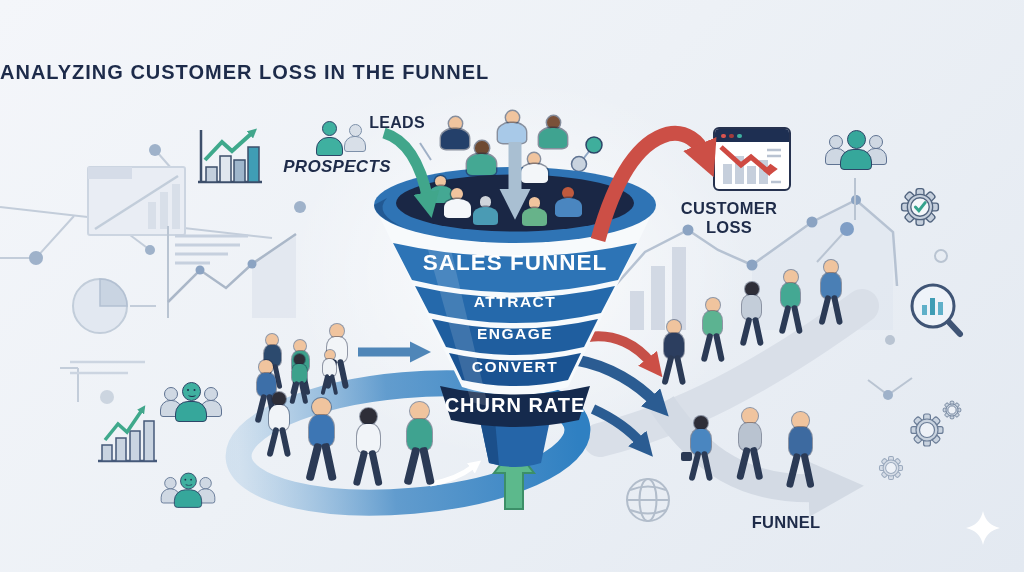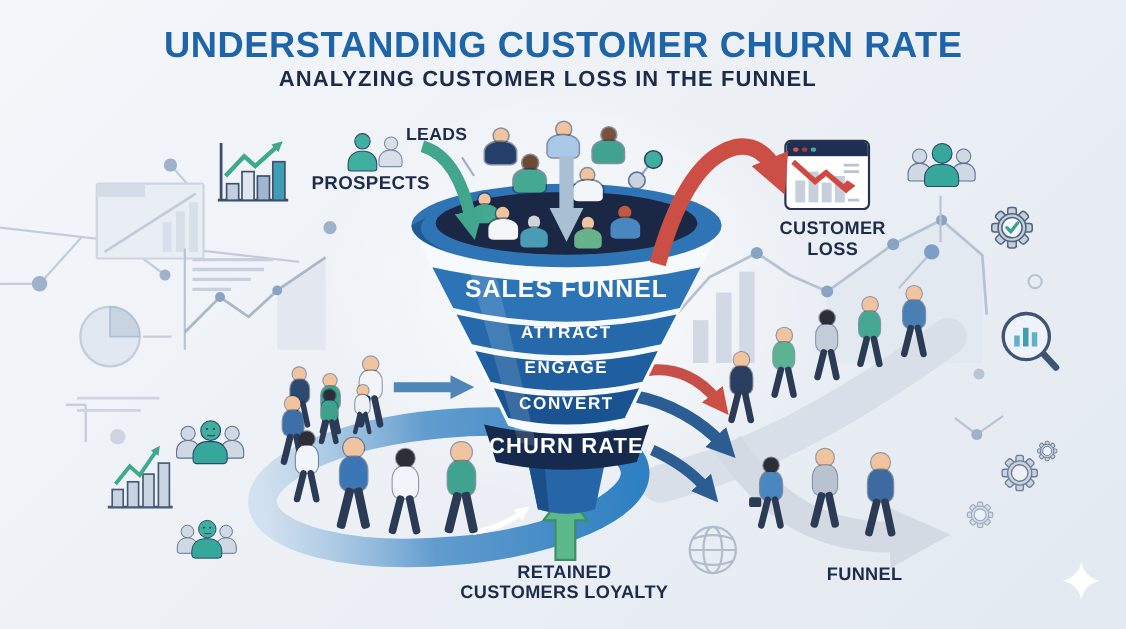--- a/index.html
+++ b/index.html
@@ -10,27 +10,27 @@
   #glow{left:290px;top:80px;width:460px;height:380px;z-index:0;
         background:radial-gradient(closest-side,rgba(255,255,255,.8),rgba(255,255,255,0));}
   svg{display:block;}
   #bg-svg{left:0;top:0;z-index:1;}
   #funnel-svg{left:365px;top:158px;z-index:2;}
   #top-svg{left:0;top:0;z-index:6;pointer-events:none;}
 
   
   #title{left:0;top:22px;width:1024px;text-align:center;z-index:7;
          font-size:33px;font-weight:bold;color:#1d64a8;letter-spacing:.5px;}
-  #subtitle{left:0;top:61px;width:996px;text-align:center;z-index:7;
+  #subtitle{left:0;top:61px;width:996px;z-index:7;
          font-size:20px;font-weight:bold;color:#1d2b4a;letter-spacing:1px;}
   .lbl{z-index:7;font-weight:bold;color:#1e2b49;text-align:center;line-height:1.18;letter-spacing:.3px;}
   #lbl-leads{left:362px;top:114px;width:70px;font-size:16px;}
-  #lbl-prospects{left:278px;top:157px;width:118px;font-size:17px;}
+  #lbl-prospects{left:278px;top:157px;width:118px;font-size:17px;font-style:italic;}
   #lbl-journey{left:294px;top:285px;width:104px;font-size:16px;}
-  #lbl-loss{left:702px;top:199px;width:110px;font-size:16.5px;}
+  #lbl-loss{left:674px;top:199px;width:110px;font-size:16.5px;}
   #lbl-exiting{left:742px;top:361px;width:122px;font-size:16px;}
   #lbl-retained{left:415px;top:511px;width:196px;font-size:16.5px;}
   #lbl-churned{left:740px;top:513px;width:92px;font-size:16.5px;}
 
   
   .walker{position:absolute;width:calc(26px*var(--s));height:calc(52px*var(--s));z-index:5;}
   .walker i,.bust i{position:absolute;display:block;}
   .walker .h{left:50%;top:0;width:calc(11px*var(--s));height:calc(11px*var(--s));
      margin-left:calc(-5.5px*var(--s));border-radius:50%;background:var(--skin,#f0c49e);
      box-shadow:0 0 0 1px rgba(28,40,66,.45);}
@@ -308,27 +308,25 @@
         </marker>
       <marker id="mk-steel" viewBox="0 0 4 4" markerWidth="2.4" markerHeight="2.4" refX="1.2" refY="2" orient="auto">
           <path d="M0 0L4 2L0 4Z" fill="#a9bfd2"></path>
         </marker>
     </defs>
     <path d="M384 133 C408 140 421 165 428 200" fill="none" stroke="#41a68b" stroke-width="11" marker-end="url(#mk-green2)"></path>
     <line x1="515" y1="142" x2="515" y2="198" stroke="#a9bfd2" stroke-width="13" marker-end="url(#mk-steel)"></line>
     <path d="M598 240 C615 178 638 142 668 134 C686 130 699 142 704 154" fill="none" stroke="#cc4f46" stroke-width="15" marker-end="url(#mk-red2)"></path>
   </svg>
 
-  <div id="title" class="abs">UNDERSTANDING CUSTOMER CHURN RATE</div>
   <div id="subtitle" class="abs">ANALYZING CUSTOMER LOSS IN THE FUNNEL</div>
 
   <div id="lbl-leads" class="abs lbl">LEADS</div>
   <div id="lbl-prospects" class="abs lbl">PROSPECTS</div>
   <div id="lbl-loss" class="abs lbl">CUSTOMER LOSS</div>
-  <div id="lbl-retained" class="abs lbl">RETAINED CUSTOMERS LOYALTY</div>
   <div id="lbl-churned" class="abs lbl">FUNNEL</div>
 
   <div class="pair" style="left:316px;top:121px">
     <i class="gh"></i>
       <i class="gb"></i>
       <i class="th"></i>
       <i class="tb"></i>
   </div>
 
   <div class="group3" style="left:824px;top:128px">

